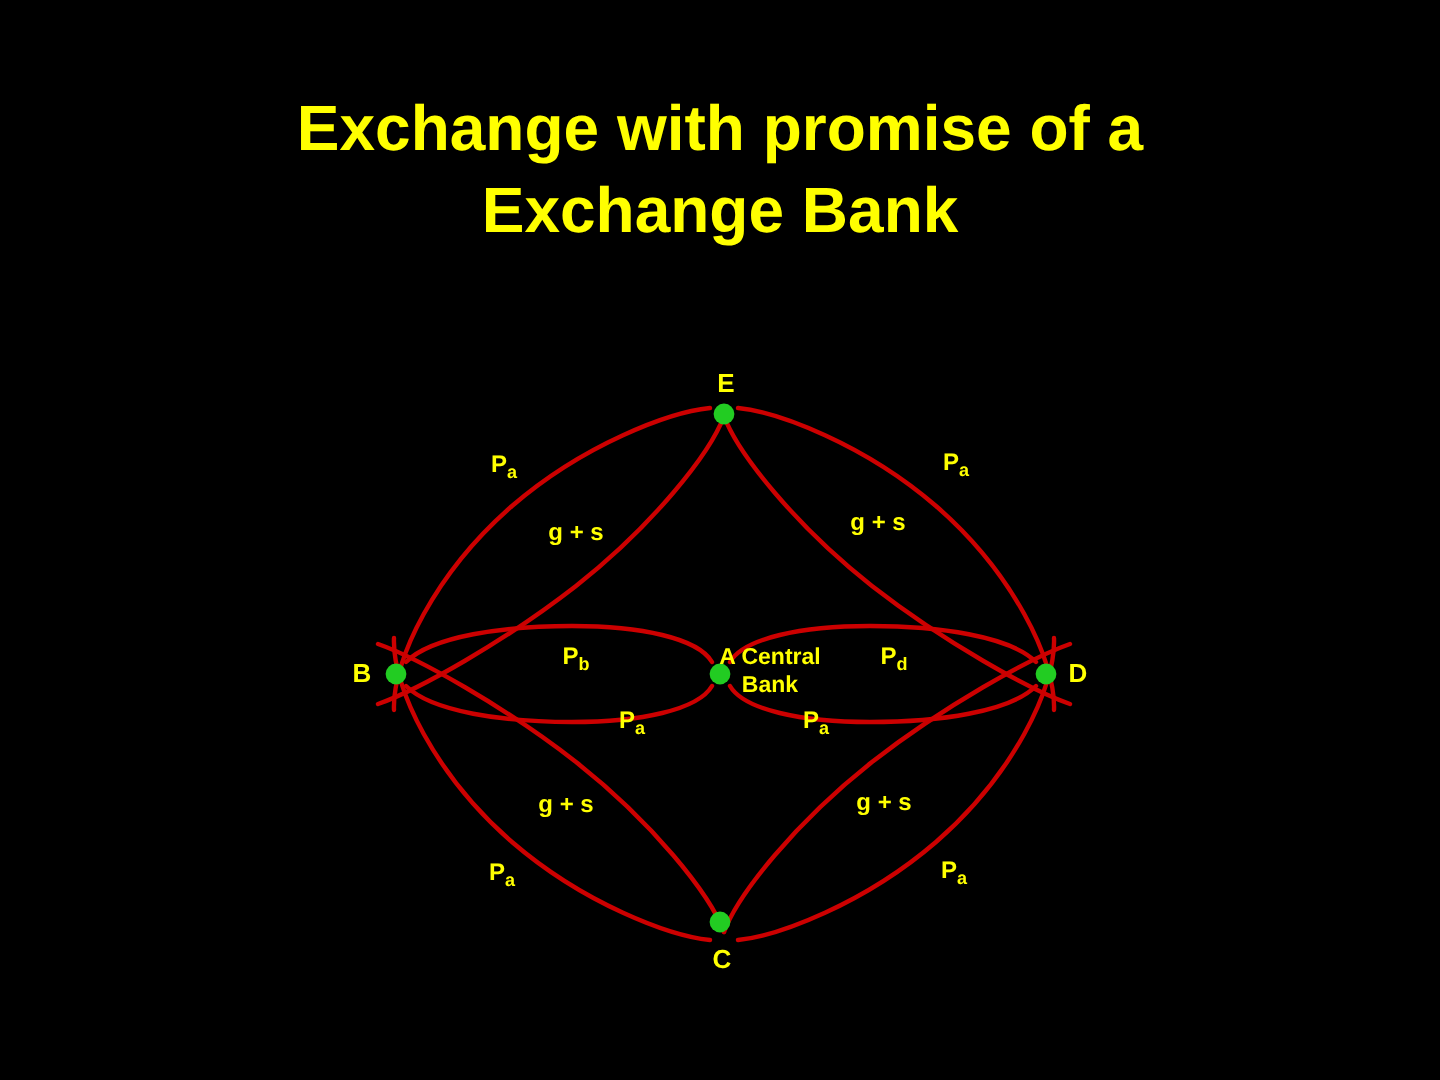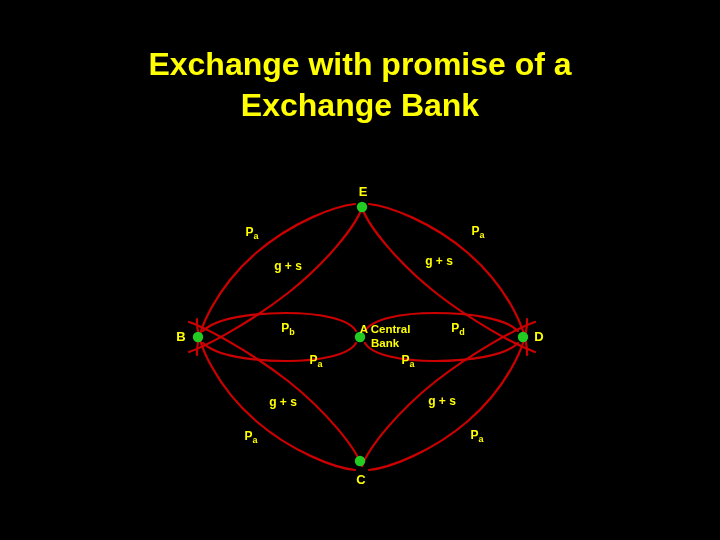--- a/index.html
+++ b/index.html
@@ -121,21 +121,21 @@
   </div>
   <div class="dlabel" style="left:439px; top:263px;">
     <span>g + s</span><span class="sub"></span>
   </div>
   <div class="dlabel" style="left:288px; top:330px;">
     <span>P</span><span class="sub">b</span>
   </div>
   <div class="dlabel" style="left:316px; top:362px;">
     <span>P</span><span class="sub">a</span>
   </div>
-  <div class="dlabel" style="left:458px; top:330px;">
+  <div class="dlabel" style="left:447px; top:330px;">
     <span>P</span><span class="sub">d</span>
   </div>
   <div class="dlabel" style="left:408px; top:362px;">
     <span>P</span><span class="sub">a</span>
   </div>
   <div class="dlabel" style="left:283px; top:404px;">
     <span>g + s</span><span class="sub"></span>
   </div>
   <div class="dlabel" style="left:251px; top:438px;">
     <span>P</span><span class="sub">a</span>

